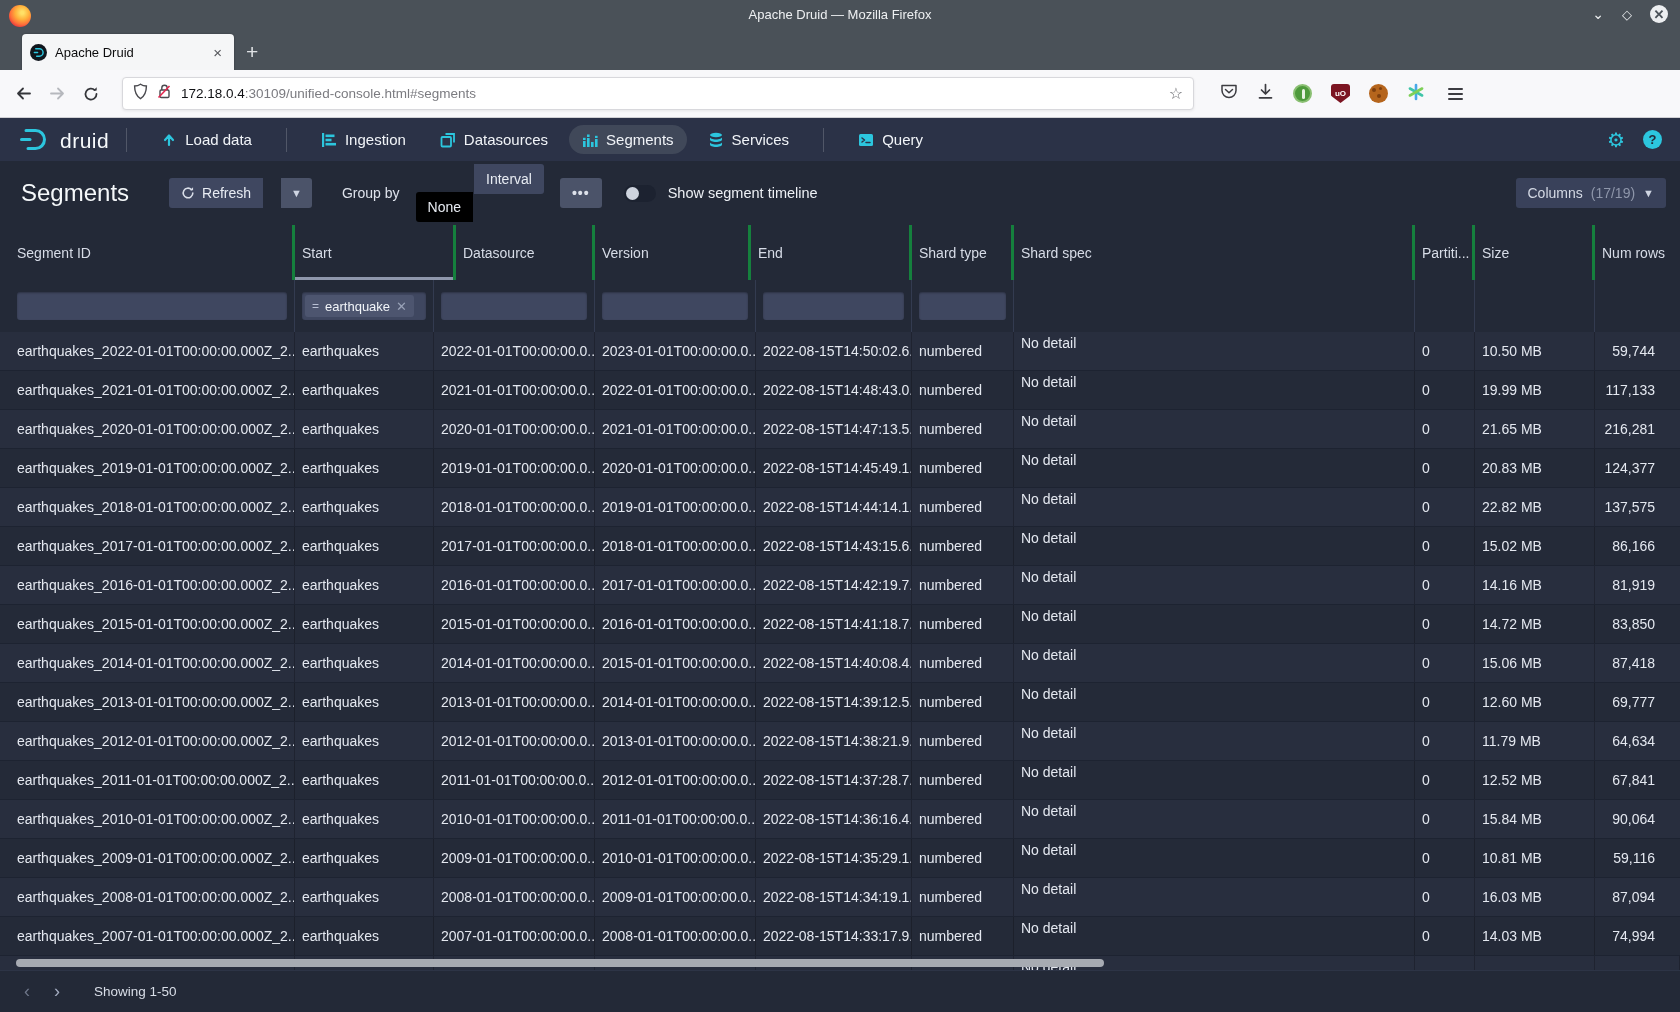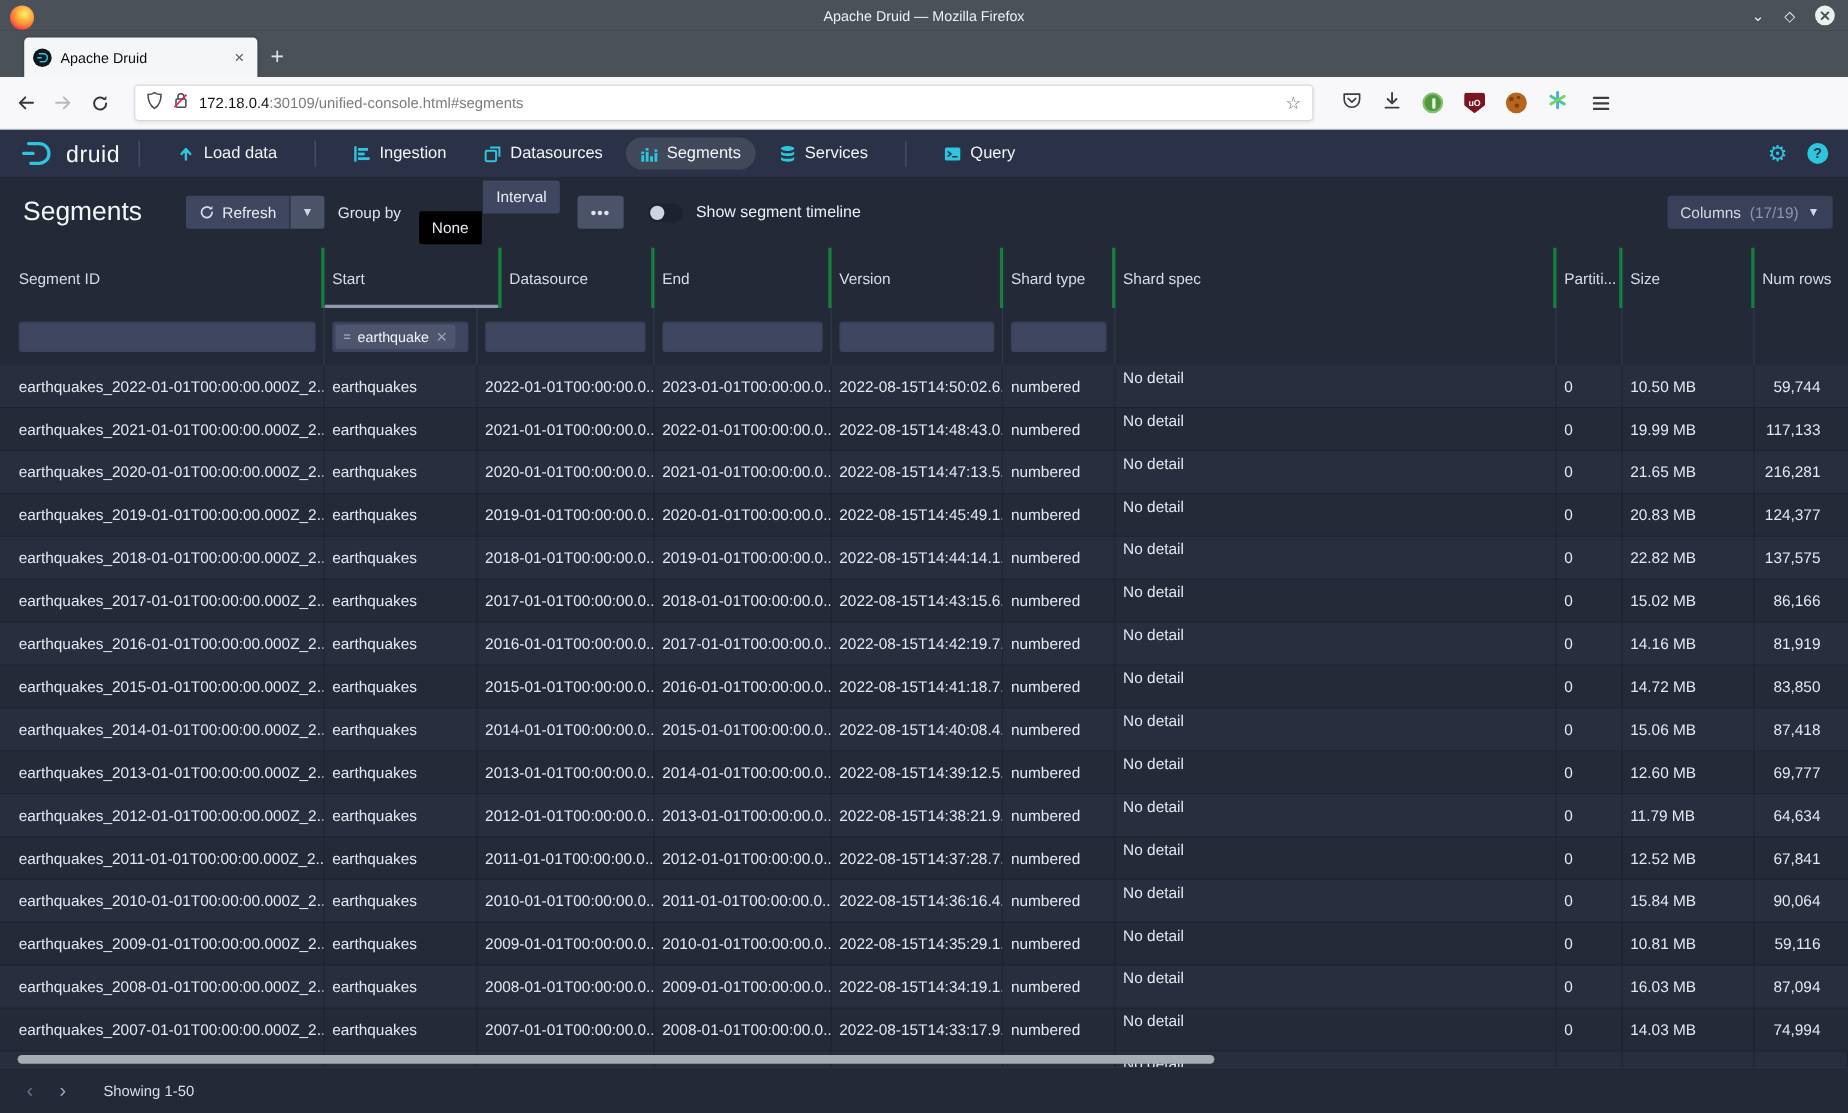--- a/index.html
+++ b/index.html
@@ -96,25 +96,25 @@
   }
 
   
   .pageheader { height:64px; display:flex; align-items:center; flex:0 0 auto; background:#232937; }
   .page-title { font-size:24px; color:#f5f8fa; margin-left:21px; font-weight:400; }
   .btn {
     height:30px; background:#3f4760; color:#e8ecf3; font-size:14px;
     display:flex; align-items:center; justify-content:center; border-radius:3px; padding:0 12px;
     white-space:nowrap;
   }
-  .split { display:flex; margin-left:40px; }
+  .split { display:flex; margin-left:40px;gap:17px; }
   .split .btn.main { border-radius:3px 0 0 3px; gap:7px; }
   .split .btn.caret { border-radius:0 3px 3px 0; background:#4b5369; margin-left:1px; padding:0 10px; }
   .caret-glyph { font-size:11px; color:#cfd5e2; }
-  .grouplabel { color:#dfe3ec; font-size:14px; margin-left:12px; }
+  .grouplabel { color:#dfe3ec; font-size:14px; margin-left:30px; }
   .btngroup { display:flex; margin-left:16px; }
   .btngroup .btn.first { border-radius:3px 0 0 3px; background:#000000;margin-top:28px; }
   .btngroup .btn.second { border-radius:0 3px 3px 0; margin-left:1px; }
   .more-btn { margin-left:16px; background:#4b5369; letter-spacing:1px; font-weight:bold; color:#dde1ea; }
   .switch { width:32px; height:17px; border-radius:9px; background:#1c2230; margin-left:22px; position:relative; flex:0 0 auto; }
   .switch .knob { position:absolute; left:2px; top:2px; width:13px; height:13px; border-radius:50%; background:#ced4de; }
   .switch-label { color:#edf0f5; font-size:14.5px; margin-left:12px; }
   .columns-btn { margin-left:auto; margin-right:14px; background:#39415a; gap:8px; color:#d4d9e4; }
   .columns-count { color:#8e96aa; }
 
@@ -395,22 +395,22 @@
       <span class="columns-count">(17/19)</span>
       <span class="caret-glyph">▼</span>
     </div>
   </div>
 
   <div class="tablewrap">
     <div class="thead trow" id="thead">
         <div class="hcell c0">Segment ID</div>
         <div class="hcell c2">Start<div class="sortbar"></div></div>
         <div class="hcell c1">Datasource</div>
+        <div class="hcell c4">Version</div>
         <div class="hcell c3">End</div>
-        <div class="hcell c4">Version</div>
         <div class="hcell c5">Shard type</div>
         <div class="hcell c6">Shard spec</div>
         <div class="hcell c7">Partiti...</div>
         <div class="hcell c8">Size</div>
         <div class="hcell c9">Num rows</div>
       </div>
 
     <div class="filterrow trow">
       <div class="fcell c0">
           <div class="finput"></div>

